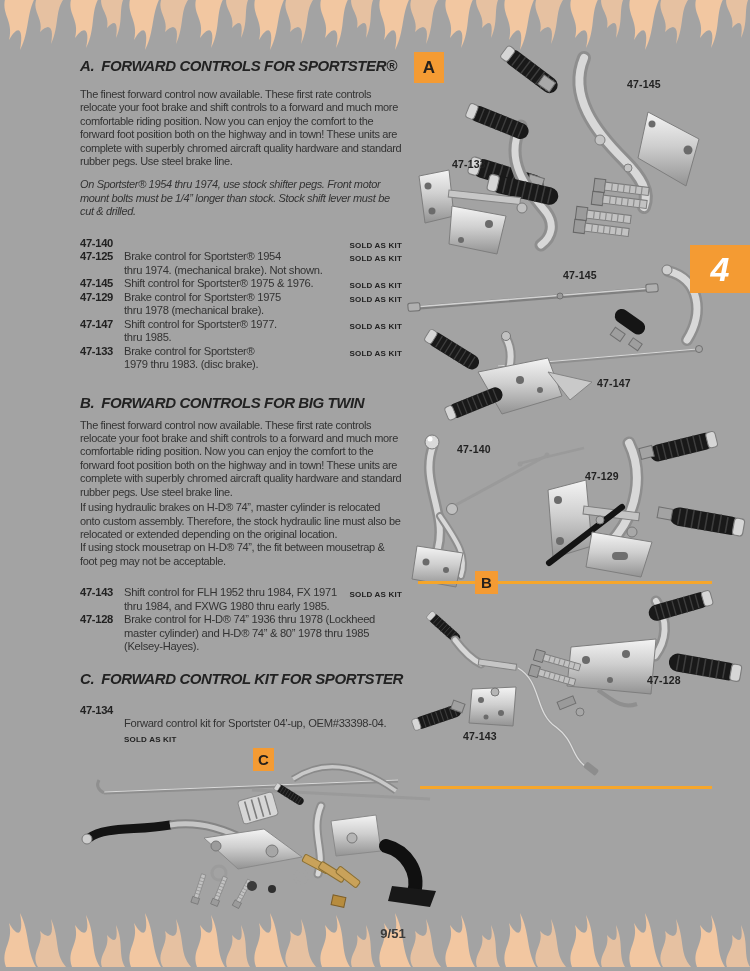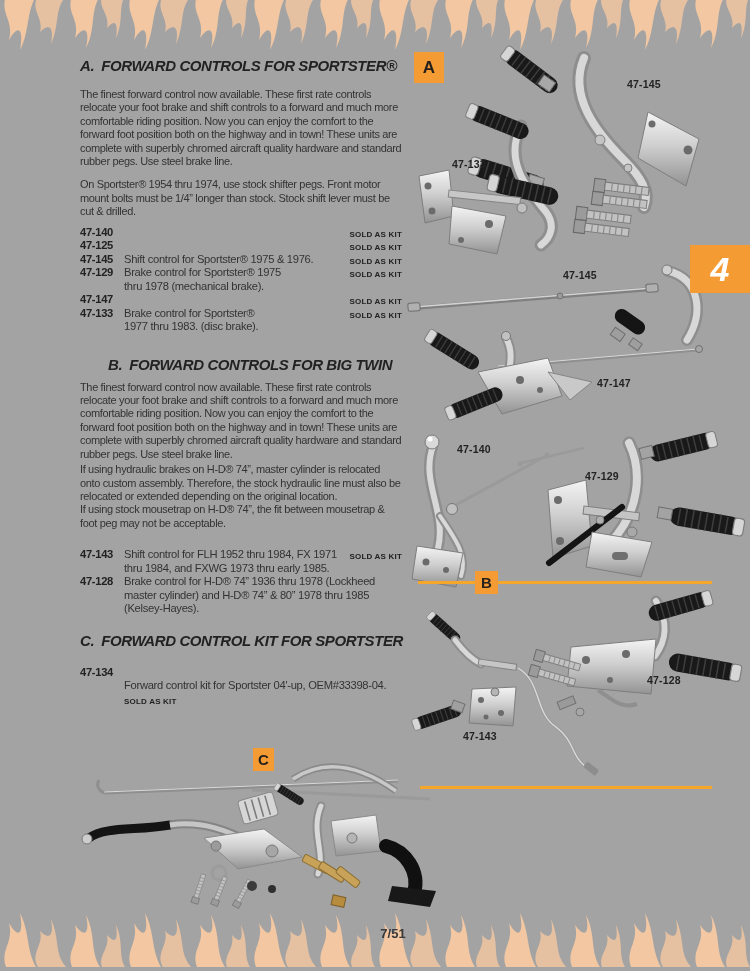--- a/index.html
+++ b/index.html
@@ -19,25 +19,25 @@
   .flames.bottom{bottom:0;height:66px;}
 
   
   .art{position:absolute;left:0;top:0;}
 
   
   .col{position:absolute;left:80px;top:57px;width:322px;color:var(--ink);}
   .heading{font-size:15px;font-weight:bold;font-style:italic;letter-spacing:-0.4px;color:#222;line-height:18px;white-space:nowrap;}
   .heading .hletter{margin-right:7px;}
   .h-a{margin-bottom:13px;}
-  .h-b{margin-bottom:7px;margin-left:28px;}
+  .h-b{margin-bottom:7px;}
   .h-c{margin-bottom:16px;}
   .para{font-size:11px;line-height:13.4px;letter-spacing:-0.35px;color:#333;}
   .p-a1{margin-bottom:10px;}
-  .p-a2{margin-bottom:7px;}
+  .p-a2{margin-bottom:18px;font-style:italic;}
   .p-b1{margin-bottom:2px;}
   .p-b2{margin-bottom:0;}
   .p-b3{margin-bottom:18px;}
   .plist{margin-bottom:22px;}
   .plist-b{margin-bottom:16px;}
   .item{position:relative;display:flex;align-items:flex-start;font-size:11.2px;line-height:13.5px;letter-spacing:-0.3px;}
   .pn{flex:0 0 44px;font-weight:bold;color:#222;}
   .desc{flex:1;white-space:pre-line;color:#333;}
   .badge{position:absolute;right:0;top:2px;font-size:8px;font-weight:bold;letter-spacing:0.2px;color:#222;}
   .badge-below{font-size:8px;font-weight:bold;letter-spacing:0.2px;color:#222;margin-top:2px;}
@@ -291,57 +291,61 @@
     <p class="para p-a1">The finest forward control now available. These first rate controls relocate your foot brake and shift controls to a forward and much more comfortable riding position. Now you can enjoy the comfort to the forward foot position both on the highway and in town! These units are complete with superbly chromed aircraft quality hardware and standard rubber pegs. Use steel brake line.</p>
     <p class="para p-a2">On Sportster® 1954 thru 1974, use stock shifter pegs. Front motor mount bolts must be 1/4” longer than stock. Stock shift lever must be cut &amp; drilled.</p>
 
     <div class="plist">
       <div class="item">
         <span class="pn">47-140</span>
         <span class="badge">SOLD AS KIT</span>
       </div>
       <div class="item">
         <span class="pn">47-125</span>
+        <span class="desc">Brake control for Sportster® 1954
+thru 1974. (mechanical brake). Not shown.</span>
         <span class="badge">SOLD AS KIT</span>
       </div>
       <div class="item">
         <span class="pn">47-145</span>
         <span class="desc">Shift control for Sportster® 1975 &amp; 1976.</span>
         <span class="badge">SOLD AS KIT</span>
       </div>
       <div class="item">
         <span class="pn">47-129</span>
         <span class="desc">Brake control for Sportster® 1975
 thru 1978 (mechanical brake).</span>
         <span class="badge">SOLD AS KIT</span>
       </div>
       <div class="item">
         <span class="pn">47-147</span>
+        <span class="desc">Shift control for Sportster® 1977.
+thru 1985.</span>
         <span class="badge">SOLD AS KIT</span>
       </div>
       <div class="item">
         <span class="pn">47-133</span>
         <span class="desc">Brake control for Sportster®
-1977 thru 1983. (disc brake).</span>
+1979 thru 1983. (disc brake).</span>
         <span class="badge">SOLD AS KIT</span>
       </div>
     </div>
 
     <div class="heading h-b">
       <span class="hletter">B.</span><span>FORWARD CONTROLS FOR BIG TWIN</span>
     </div>
     <p class="para p-b1">The finest forward control now available. These first rate controls relocate your foot brake and shift controls to a forward and much more comfortable riding position. Now you can enjoy the comfort to the forward foot position both on the highway and in town! These units are complete with superbly chromed aircraft quality hardware and standard rubber pegs. Use steel brake line.</p>
     <p class="para p-b2">If using hydraulic brakes on H-D® 74”, master cylinder is relocated onto custom assembly. Therefore, the stock hydraulic line must also be relocated or extended depending on the original location.</p>
     <p class="para p-b3">If using stock mousetrap on H-D® 74”, the fit between mousetrap &amp; foot peg may not be acceptable.</p>
 
     <div class="plist plist-b">
       <div class="item">
         <span class="pn">47-143</span>
         <span class="desc">Shift control for FLH 1952 thru 1984, FX 1971
-thru 1984, and FXWG 1973 thru early 1985.</span>
+thru 1984, and FXWG 1980 thru early 1985.</span>
         <span class="badge">SOLD AS KIT</span>
       </div>
       <div class="item">
         <span class="pn">47-128</span>
         <span class="desc">Brake control for H-D® 74” 1936 thru 1978 (Lockheed
 master cylinder) and H-D® 74” &amp; 80” 1978 thru 1985
 (Kelsey-Hayes).</span>
         <span class="badge"></span>
       </div>
     </div>
@@ -367,19 +371,19 @@
 
   <span class="plabel l-145a">47-145</span>
   <span class="plabel l-133">47-133</span>
   <span class="plabel l-145b">47-145</span>
   <span class="plabel l-147">47-147</span>
   <span class="plabel l-140">47-140</span>
   <span class="plabel l-129">47-129</span>
   <span class="plabel l-128">47-128</span>
   <span class="plabel l-143">47-143</span>
 
-  <div class="pageno">7/51</div>
+  <div class="pageno">9/51</div>
 
   <svg class="flames bottom" width="750" height="66" viewBox="0 0 750 66">
     <rect x="0" y="4" width="750" height="62" fill="url(#flamepat)"></rect>
   </svg>
 
 </div>
 
 </body></html>

